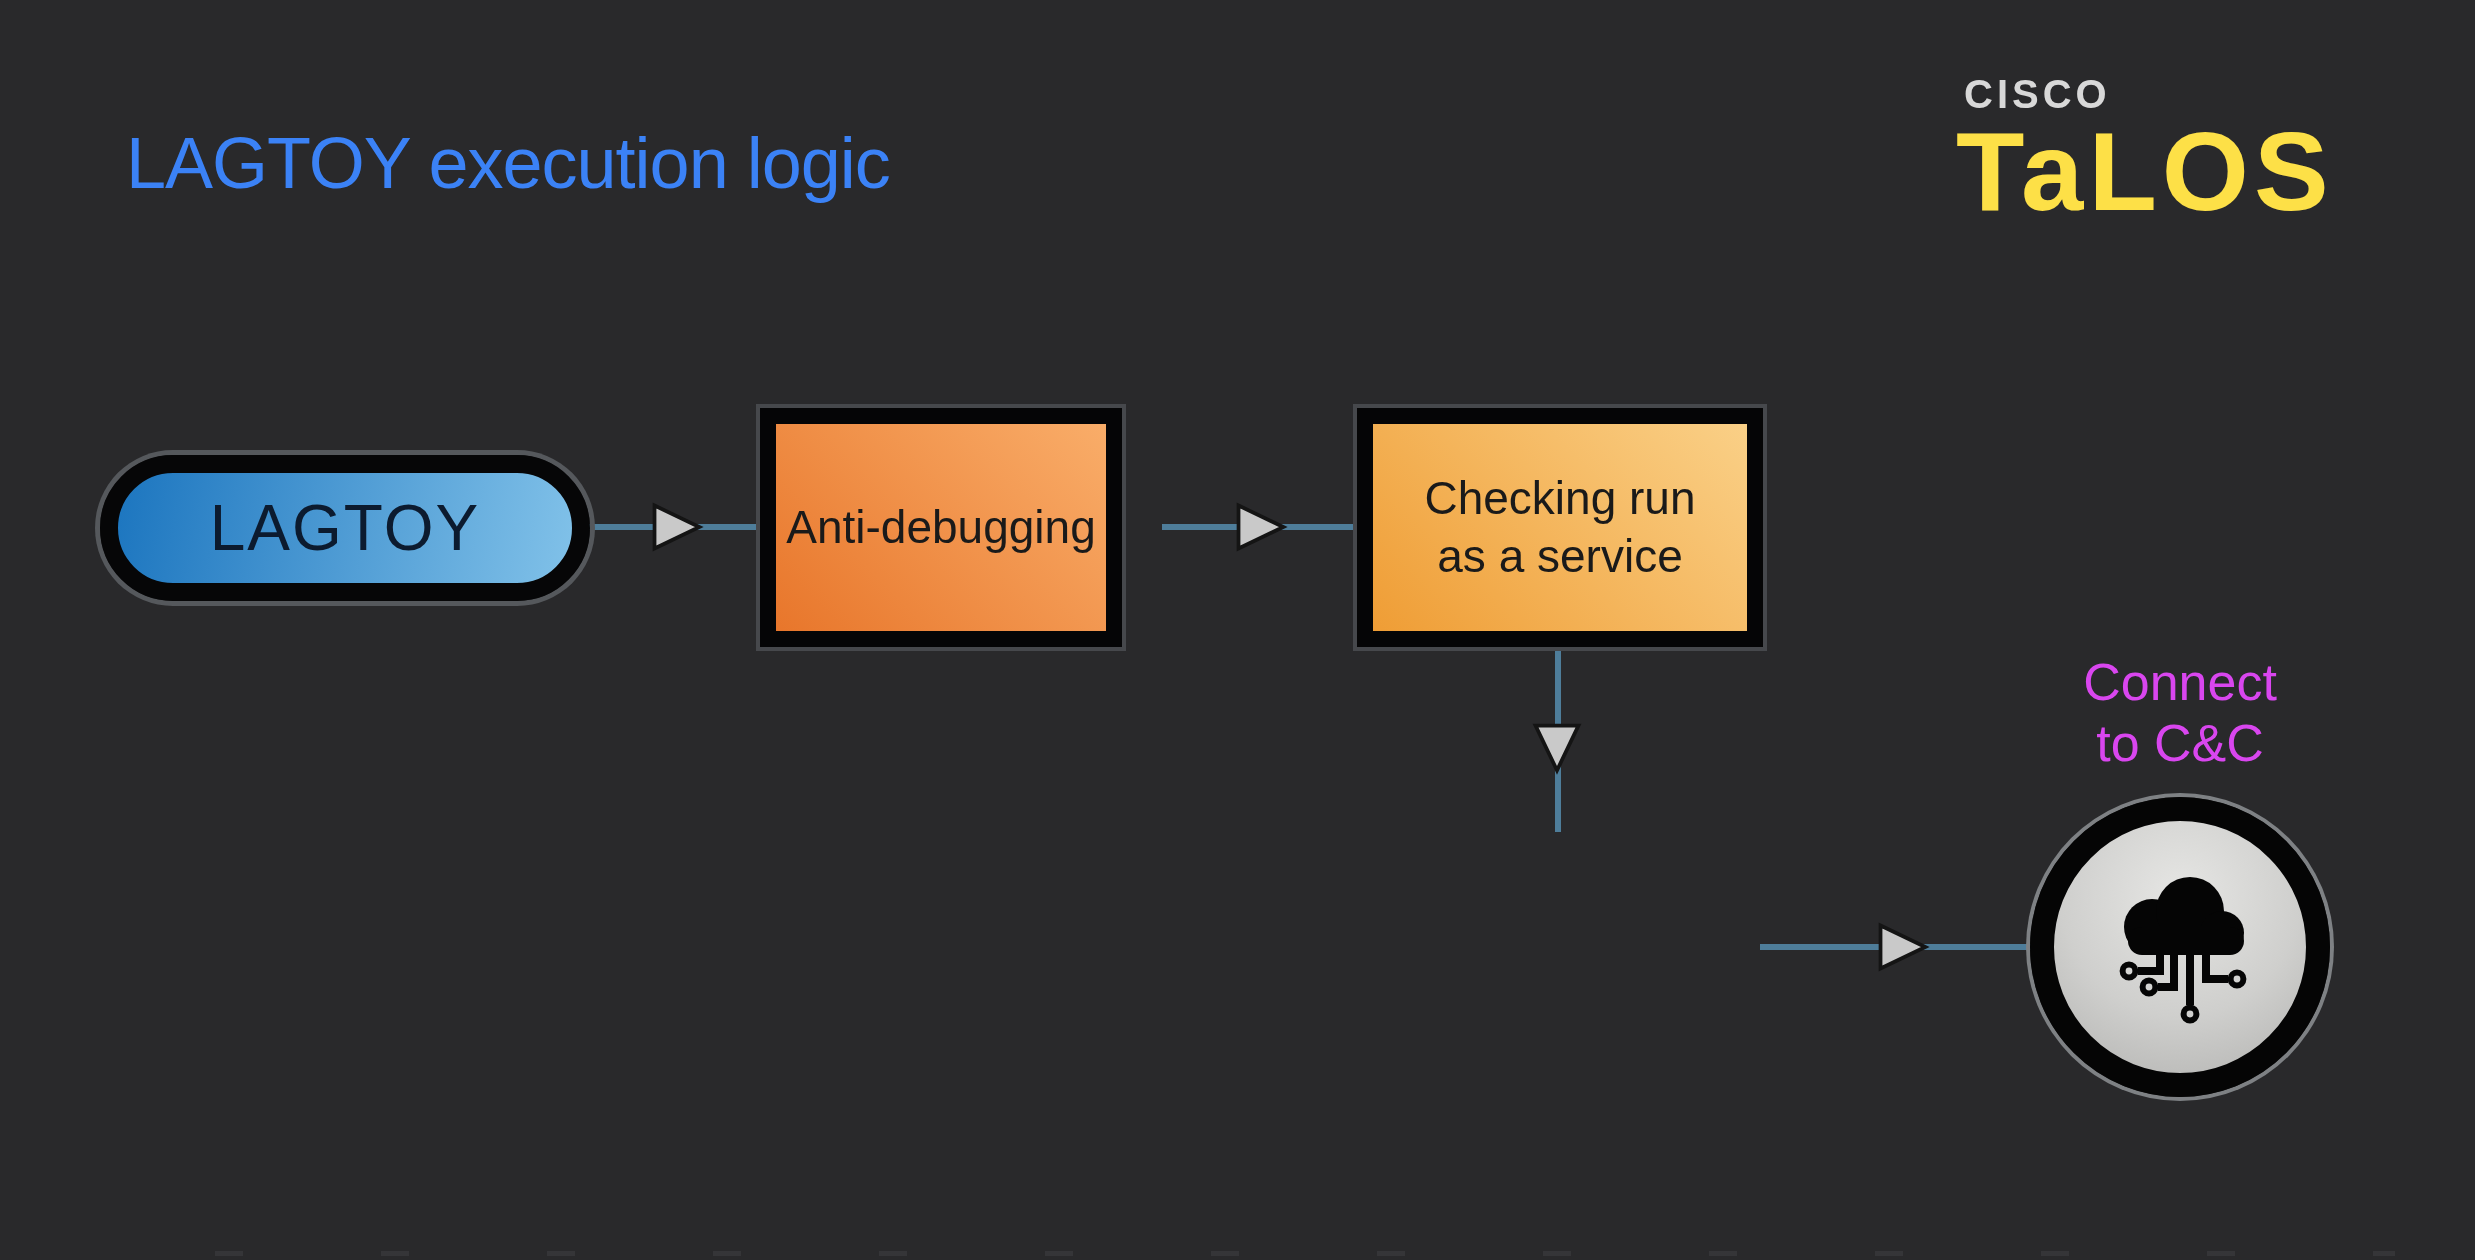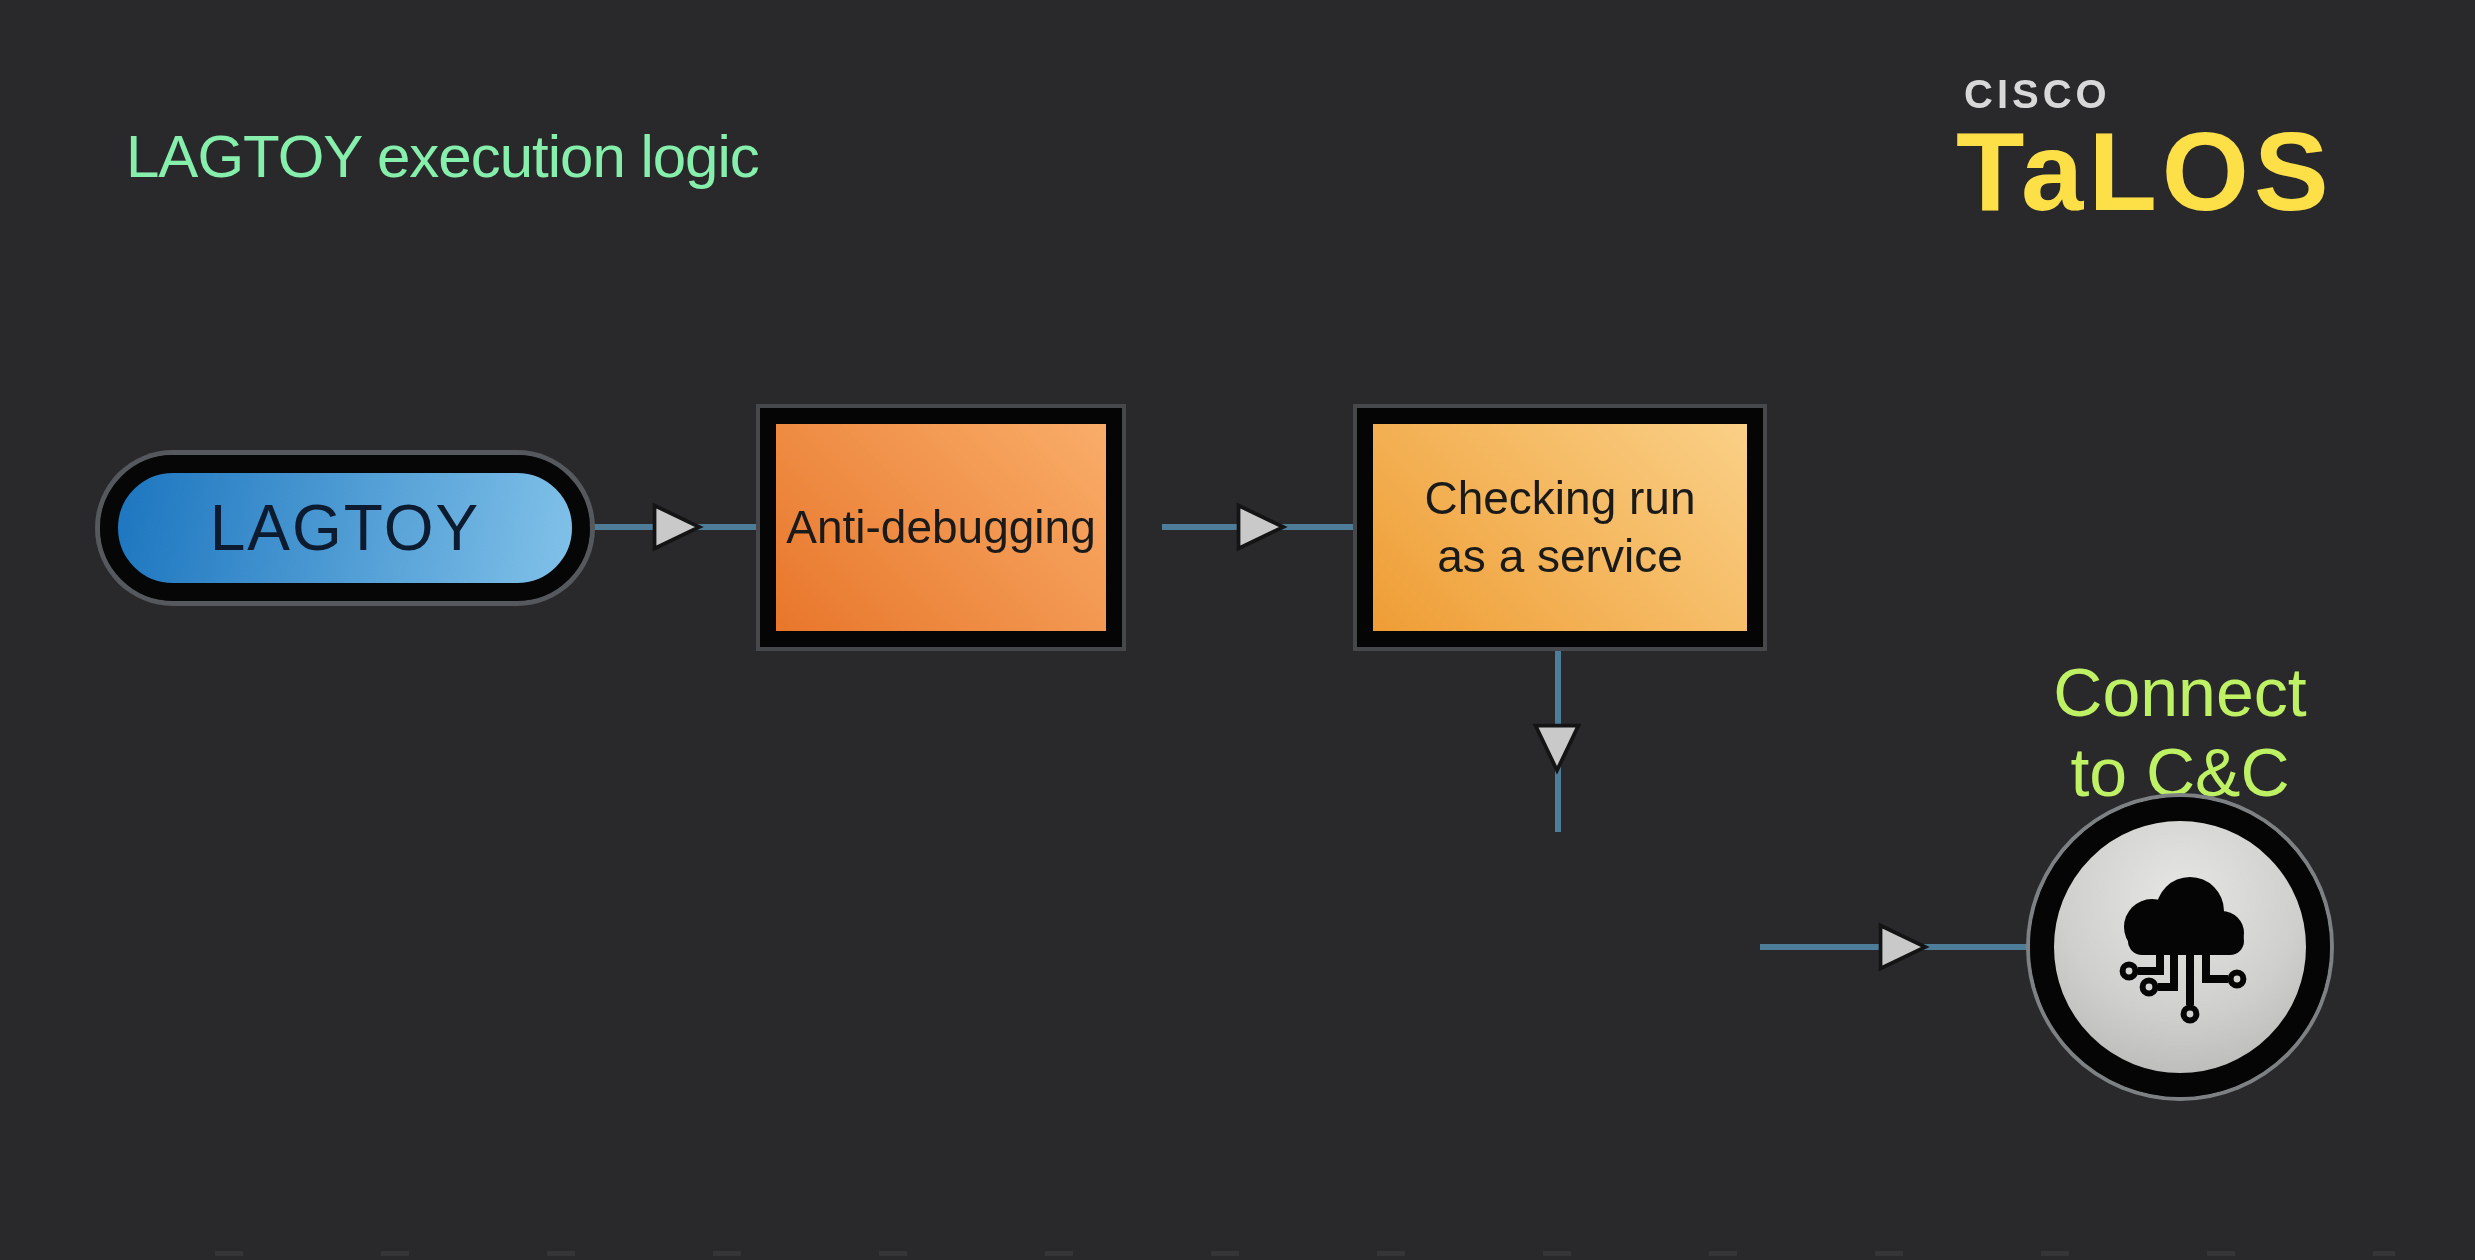--- a/index.html
+++ b/index.html
@@ -4,22 +4,22 @@
 <style>
   html,body{margin:0;padding:0;background:#151516;}
   .stage{
     position:relative;width:2475px;height:1260px;overflow:hidden;
     background:#29292b;
     font-family:"Liberation Sans", sans-serif;
   }
   
   .title{
     position:absolute;left:126px;top:122px;margin:0;
-    font-size:60px;font-weight:400;letter-spacing:-1px;
-    color:#86efac;white-space:nowrap;
+    font-size:72px;font-weight:400;letter-spacing:-1px;
+    color:#3b82f6;white-space:nowrap;
   }
   .logo{position:absolute;left:1956px;top:72px;width:400px;}
   .logo-cisco{
     font-size:40px;font-weight:bold;letter-spacing:4px;
     color:#d8d8d8;margin-left:8px;
   }
   .logo-talos{
     font-size:112px;font-weight:bold;letter-spacing:5px;line-height:0.95;
     color:#fde047;margin-top:2px;
   }
@@ -55,21 +55,21 @@
     border:16px solid #050506;box-shadow:0 0 0 4px #46484c;
   }
   .box-antidebug{left:760px;top:408px;width:362px;height:239px;
     background:linear-gradient(45deg,#e8762b 0%,#f9ad69 100%);}
   .box-checking{left:1357px;top:408px;width:406px;height:239px;
     background:linear-gradient(45deg,#ef9d35 0%,#fad087 100%);}
   .box-shell{left:1360px;top:828px;width:402px;height:238px;
     background:linear-gradient(45deg,#f3b03c 0%,#fce09a 100%);}
   .endpoint-label{
     position:absolute;left:2030px;top:652px;width:300px;
-    text-align:center;color:#bef264;font-size:68px;line-height:1.18;
+    text-align:center;color:#d946ef;font-size:52px;line-height:1.18;
   }
   .endpoint-circle{
     position:absolute;left:2030px;top:797px;width:300px;height:300px;
     box-sizing:border-box;border:24px solid #050505;border-radius:50%;
     box-shadow:0 0 0 4px #7e8184;
     background:radial-gradient(circle at 50% 30%,#e6e6e4 0%,#cfcfcd 55%,#b2b2b0 100%);
     display:flex;align-items:center;justify-content:center;
   }
   .endpoint-circle svg{width:200px;height:200px;}
   

